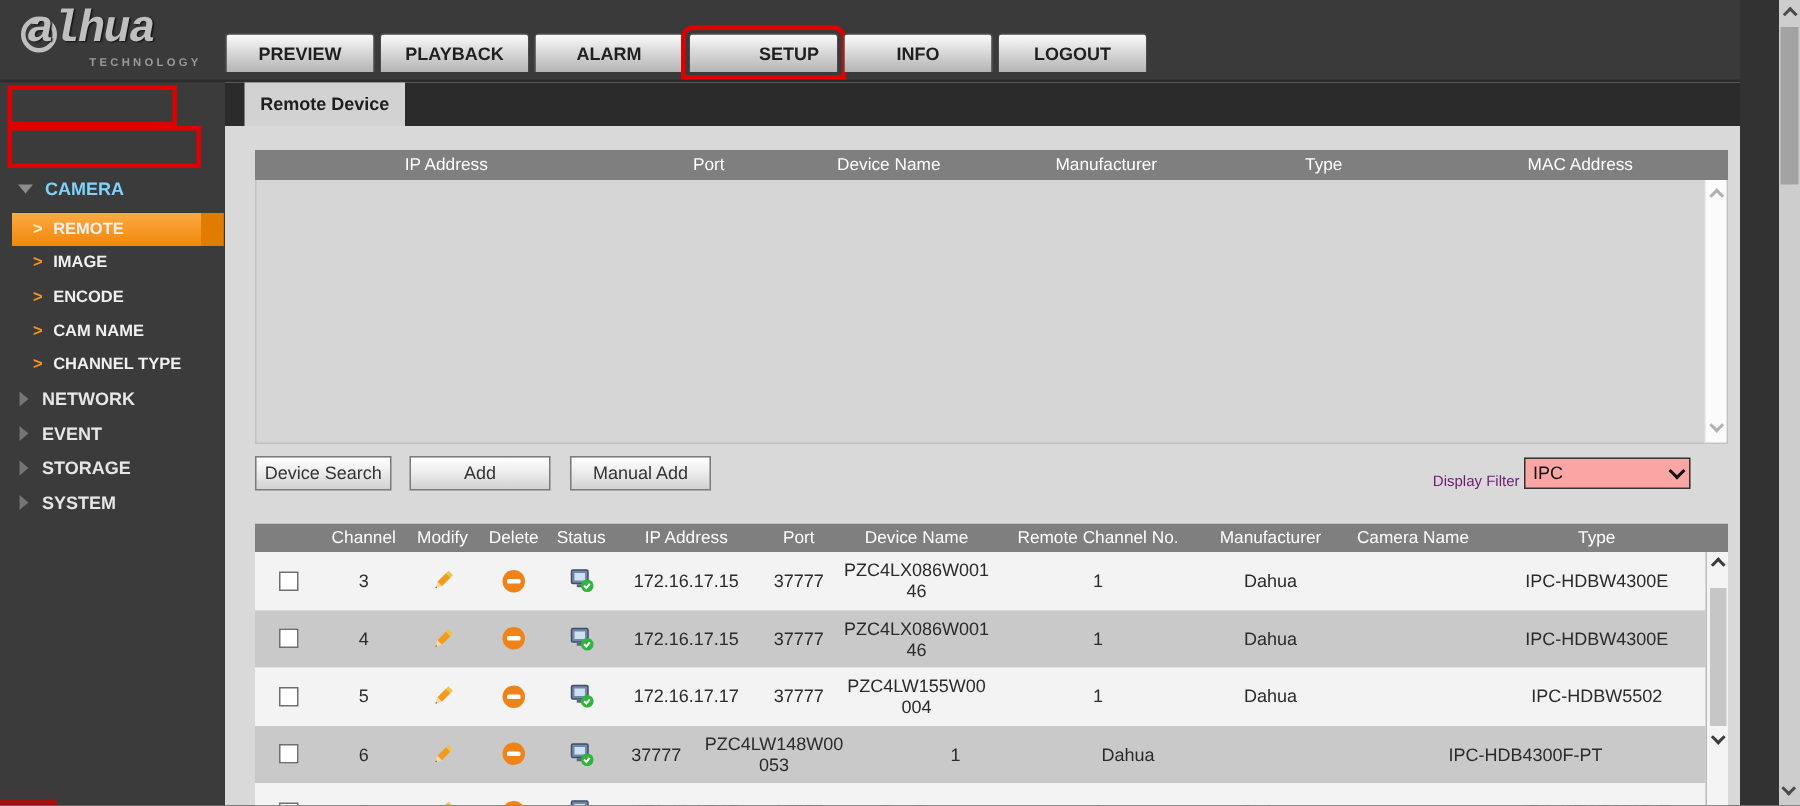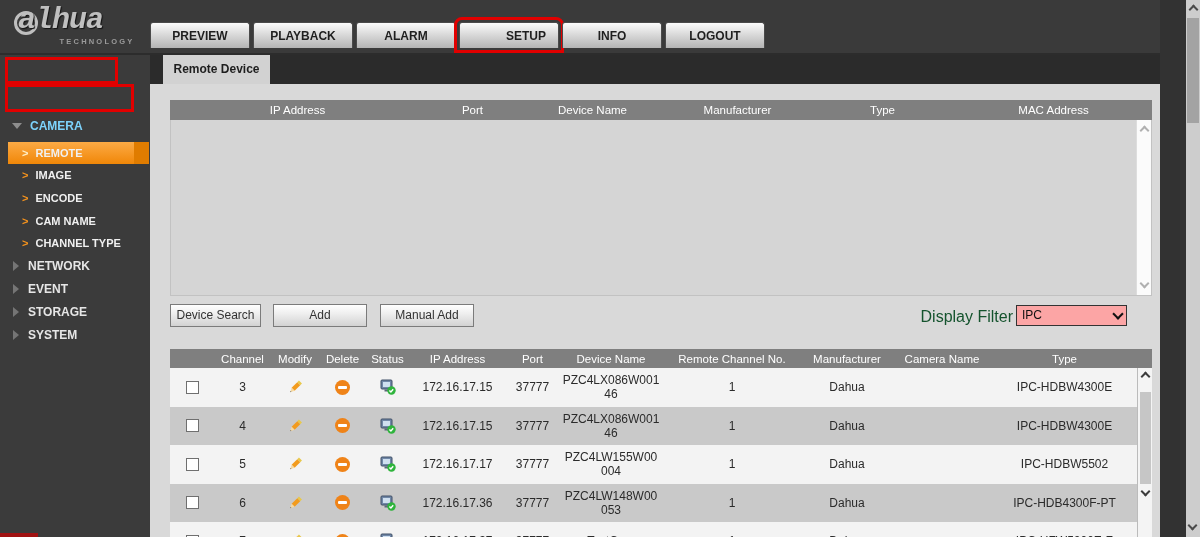--- a/index.html
+++ b/index.html
@@ -56,21 +56,21 @@
   .chev.down { transform:rotate(45deg); position:absolute; bottom:8px; left:4px; }
   .chev.dark { border-color:#3c3c3c; }
 
   
   .toolbar { position:absolute; left:0; top:220px; width:1010px; height:24px; }
   .btn { position:absolute; top:0; height:23px; background:linear-gradient(#ffffff, #efefef 40%, #d2d2d2); border:1px solid #7b7b7b;
          font-size:12px; color:#333; text-align:center; line-height:21px; cursor:pointer; }
   .btn-search { left:20px; width:91px; }
   .btn-add { left:123px; width:94px; }
   .btn-manual { left:230px; width:94px; }
-  .filter-label { position:absolute; right:147px; top:4px; font-size:16px; color:#14532d; }
+  .filter-label { position:absolute; right:147px; top:12px; font-size:10px; color:#701a75; }
   .filter-select { position:absolute; right:33px; top:1px; width:111px; height:21px; background:#fca5a5; border:1px solid #333;
                    font-size:12px; color:#111; line-height:19px; padding-left:5px; cursor:pointer; }
   .filter-select .sel-chev { position:absolute; right:4px; top:4px; width:8px; height:8px; border-right:2px solid #111; border-bottom:2px solid #111; transform:rotate(45deg); }
 
   
   .lower-table { position:absolute; left:20px; top:265px; width:982px; height:188px; overflow:hidden; }
   .lt-header { display:flex; height:19px; background:#7f7f7f; color:#fff; font-size:11.5px; align-items:center; padding-right:15px; }
   .lt-header .hcell { text-align:center; }
   .lt-row { display:flex; height:38.5px; padding-right:15px; }
   .lt-row.light { background:#f3f3f3; }
@@ -365,21 +365,20 @@
               <span class="icon-btn">
                 <svg width="16" height="16" viewBox="0 0 16 16">
                   <rect x="1" y="1" width="11" height="9" rx="1" fill="#7188a8" stroke="#3f4f66"></rect>
                   <rect x="3" y="3" width="7" height="5" fill="#cfe0f0"></rect>
                   <rect x="4.5" y="10.5" width="4" height="2" fill="#5a6778"></rect>
                   <circle cx="11.5" cy="11.5" r="4.2" fill="#2fb43c"></circle>
                   <path d="M9.4 11.5 l1.5 1.5 l2.3-2.8" stroke="#ffffff" stroke-width="1.4" fill="none"></path>
                 </svg>
               </span>
             </div>
-          <div class="cell c-ip">172.16.17.36</div>
           <div class="cell c-port">37777</div>
           <div class="cell c-dev">PZC4LW148W00053</div>
           <div class="cell c-rcn">1</div>
           <div class="cell c-man">Dahua</div>
           <div class="cell c-cam"></div>
           <div class="cell c-type">IPC-HDB4300F-PT</div>
         </div>
 
         <div class="lt-row light">
           <div class="cell c-check">

